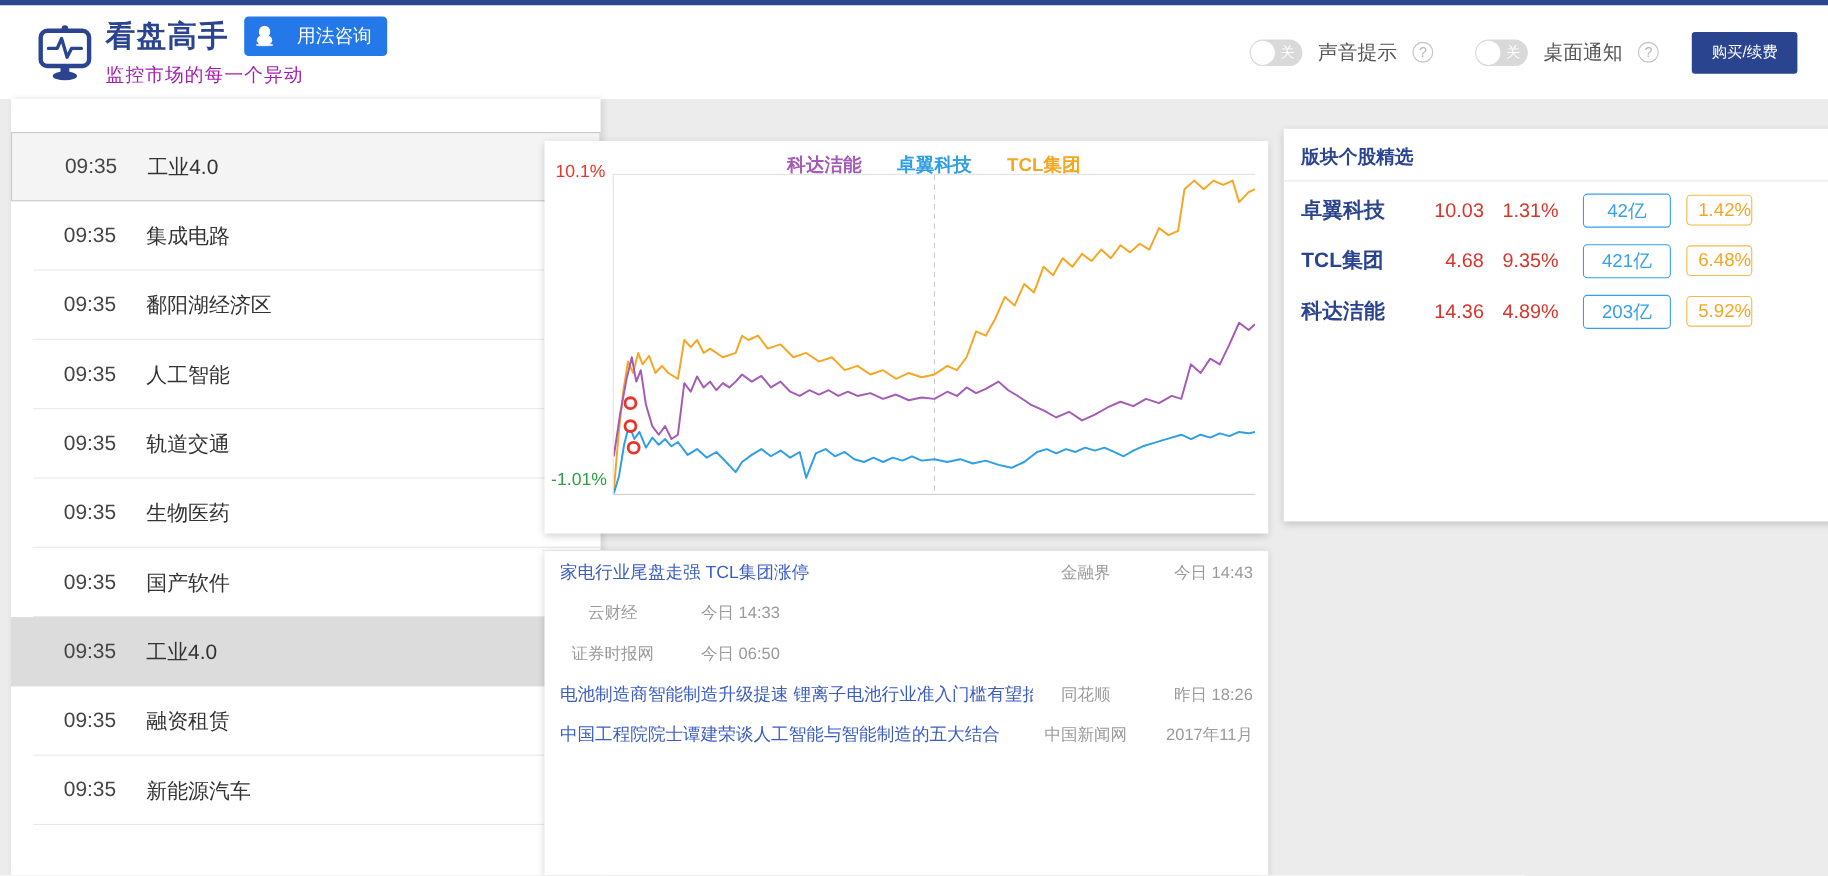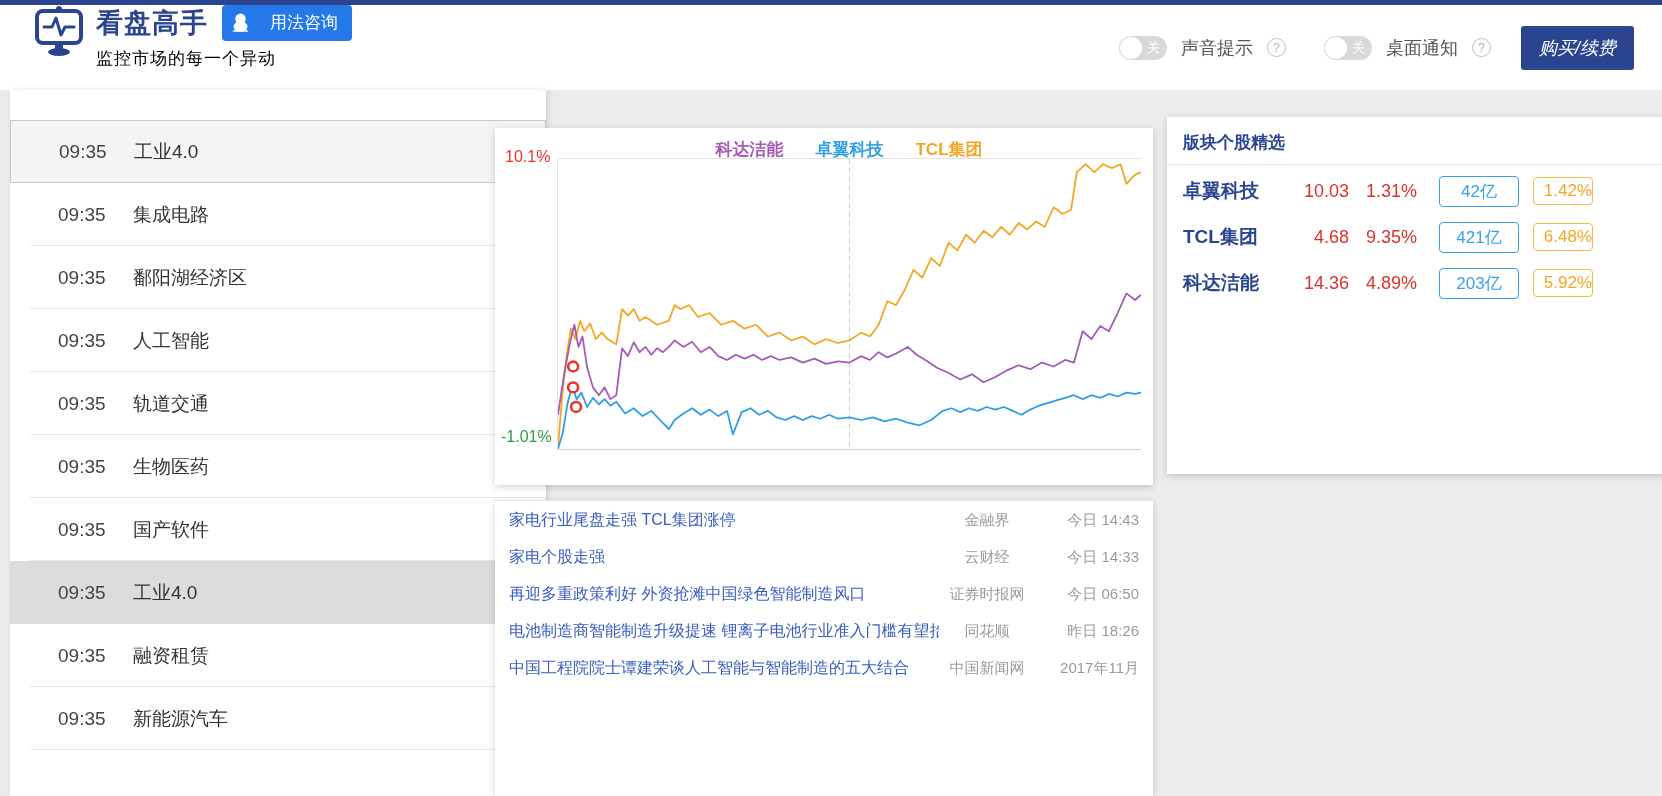--- a/index.html
+++ b/index.html
@@ -2,40 +2,40 @@
 <html><head>
 <meta charset="utf-8">
 <style>
   * { margin:0; padding:0; box-sizing:border-box; }
   html,body { width:1662px; height:796px; overflow:hidden;
     font-family:"Liberation Sans","DejaVu Sans",sans-serif; background:#fff; }
 
   .topbar { height:5px; background:#2b4490; }
 
   
-  .header { height:85px; background:#fff; display:flex; padding:0 28px 0 34px; }
+  .header { height:85px; background:#fff; display:flex; align-items:center; padding:0 28px 0 34px; }
   .logo { width:50px; height:52px; margin-right:12px; flex:0 0 auto; }
   .title-block { display:flex; flex-direction:column; }
   .title-row { display:flex; align-items:center; gap:14px; }
   .app-title { font-size:27px; font-weight:bold; color:#2b4490; letter-spacing:1px; }
   .consult-btn { background:#2478e8; color:#fff; border:none; border-radius:4px;
     font-size:17px; padding:6px 14px 7px 10px; display:flex; align-items:center; gap:21px; cursor:pointer; }
-  .subtitle { font-size:17px; color:#000000; margin-top:6px; letter-spacing:1px; }
+  .subtitle { font-size:17px; color:#a21caf; margin-top:6px; letter-spacing:1px; }
   .header-spacer { flex:1; }
   .header-controls { display:flex; align-items:center; gap:14px; }
   .toggle { width:48px; height:24px; background:#d9d9d9; border-radius:12px; position:relative;
     display:flex; align-items:center; justify-content:flex-end; padding-right:7px; cursor:pointer; }
   .toggle .knob { position:absolute; left:1px; top:1px; width:22px; height:22px; border-radius:50%; background:#fff; }
   .toggle .state { font-size:13px; color:#fff; }
   .ctrl-label { font-size:18px; color:#555; }
   .help { width:19px; height:19px; border-radius:50%; border:1px solid #c2c2c2; color:#b5b5b5;
     font-size:13px; display:flex; align-items:center; justify-content:center; cursor:pointer; }
   .gap18 { width:10px; }
   .buy-btn { background:#2b4490; color:#fff; border:none; border-radius:3px;
-    font-size:18px; padding:10px 18px; margin-left:16px; cursor:pointer;font-style:italic; }
+    font-size:14px; padding:10px 18px; margin-left:16px; cursor:pointer; }
 
   
   .main { position:relative; height:706px; background:#ececec; }
 
   .sidebar { position:absolute; left:10px; top:0; width:536px; height:706px; background:#fff;
     box-shadow:2px 0 6px rgba(0,0,0,.12); padding-top:30px; }
   .side-item { height:63px; display:flex; align-items:center; padding-left:48px; position:relative; cursor:pointer; }
   .side-item .time { width:75px; font-size:19px; color:#444; }
   .side-item .label { font-size:19px; color:#333; }
   .side-item:not(.highlighted):not(.selected)::after { content:""; position:absolute; left:20px; right:0;
@@ -239,27 +239,25 @@
     <div class="panel-divider"></div>
     <div>
 
         <div class="news-row">
           <span class="news-title">家电行业尾盘走强 TCL集团涨停</span>
           <span class="news-source">金融界</span>
           <span class="news-time">今日 14:43</span>
         </div>
 
         <div class="news-row">
-          <span class="news-title">家电个股走强</span>
           <span class="news-source">云财经</span>
           <span class="news-time">今日 14:33</span>
         </div>
 
         <div class="news-row">
-          <span class="news-title">再迎多重政策利好 外资抢滩中国绿色智能制造风口</span>
           <span class="news-source">证券时报网</span>
           <span class="news-time">今日 06:50</span>
         </div>
 
         <div class="news-row">
           <span class="news-title">电池制造商智能制造升级提速 锂离子电池行业准入门槛有望抬高</span>
           <span class="news-source">同花顺</span>
           <span class="news-time">昨日 18:26</span>
         </div>
 

